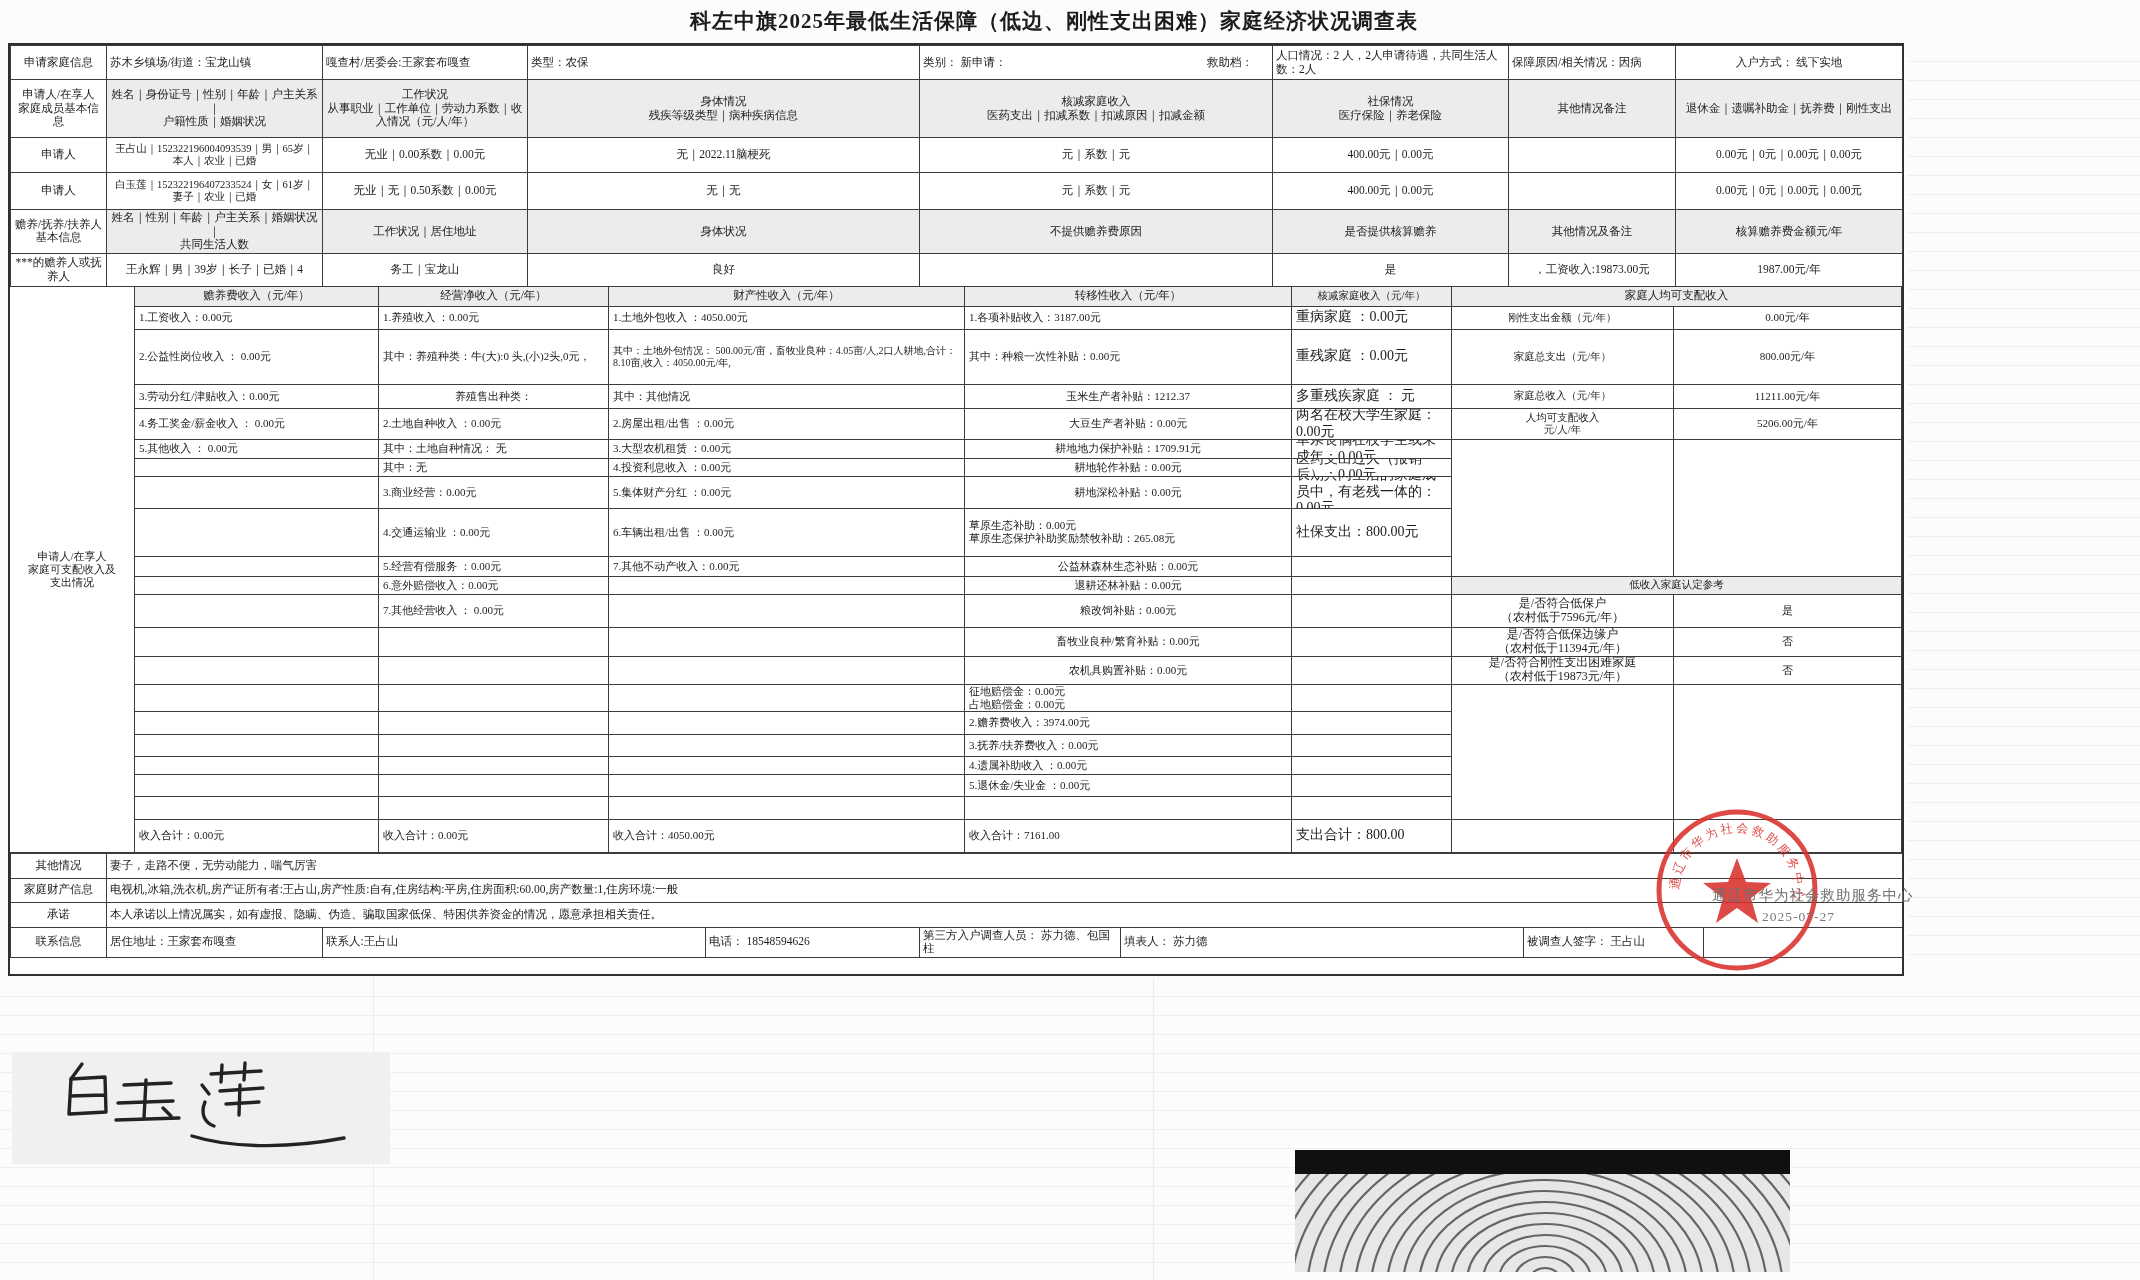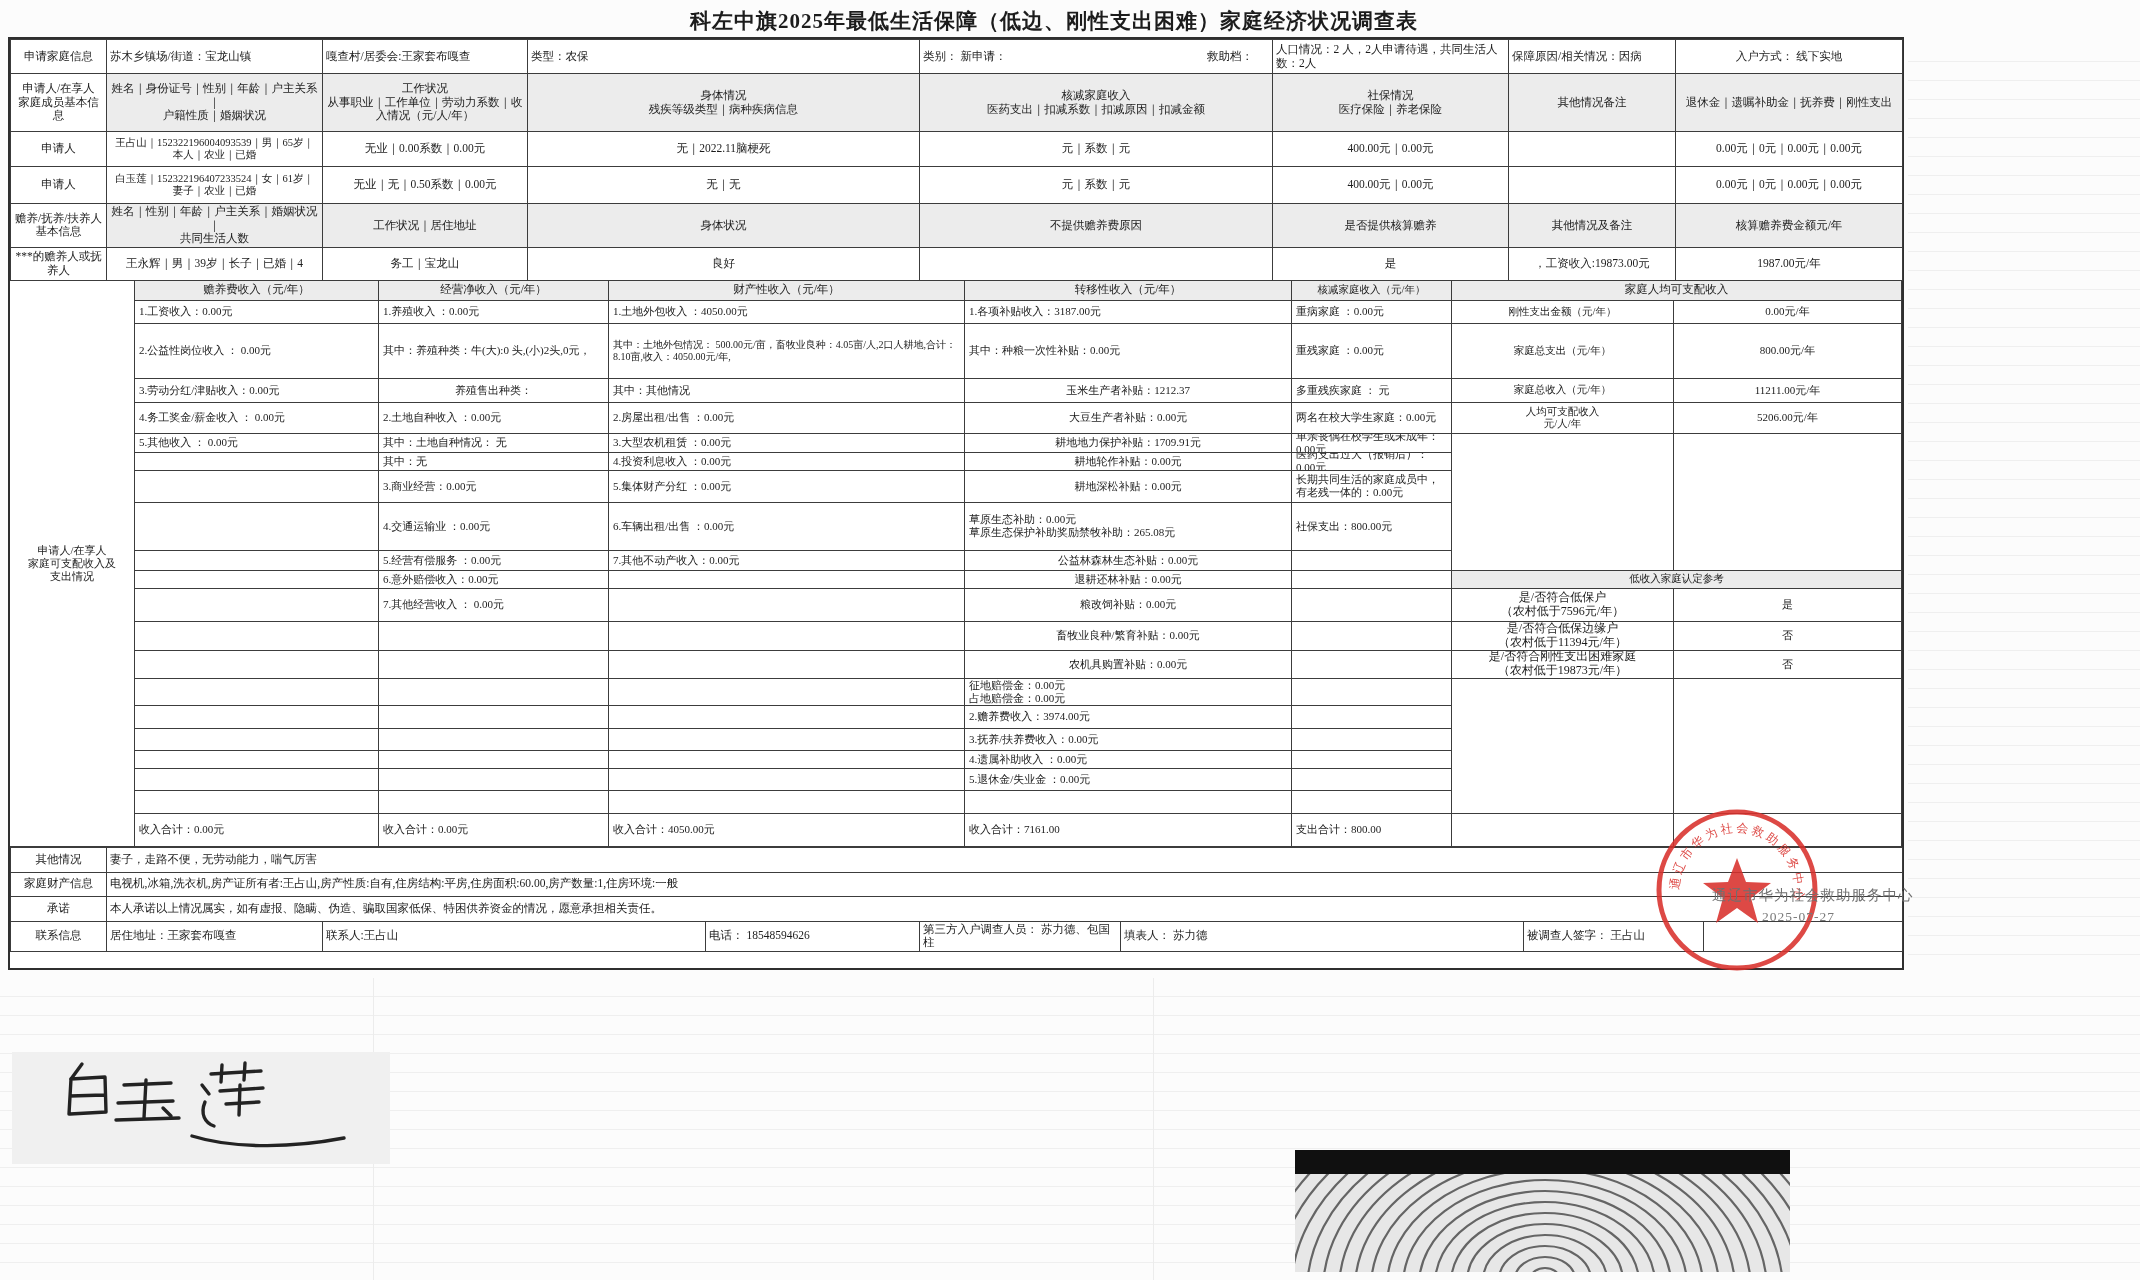--- a/index.html
+++ b/index.html
@@ -2,34 +2,34 @@
 <html><head>
 <meta charset="utf-8">
 <style>
   *{box-sizing:border-box;margin:0;padding:0}
   html,body{background:#ffffff}
   #page{position:relative;width:2140px;height:1280px;background:#fcfcfc;overflow:hidden;
         font-family:"Liberation Serif","DejaVu Serif",serif;color:#1c1c1c}
   .gridlines{position:absolute;background:repeating-linear-gradient(to bottom,transparent 0,transparent 18px,#efefef 18px,#efefef 19px)}
   .vline{position:absolute;width:1px;background:#ececec}
   #title{position:absolute;left:8px;top:7px;width:2092px;text-align:center;font-size:21px;font-weight:bold;letter-spacing:1px}
-  #form{position:absolute;left:8px;top:37px;width:1896px;height:933px;border:2px solid #2f2f2f;background:#fff}
+  #form{position:absolute;left:8px;top:43px;width:1896px;height:933px;border:2px solid #2f2f2f;background:#fff}
   table.t{border-collapse:collapse;table-layout:fixed;width:1892px}
   td{border:1px solid #3c3c3c;padding:1px 3px;overflow:hidden;white-space:pre-line;font-size:11.5px;vertical-align:middle;line-height:1.18}
   .c{text-align:center}
   .h{background:#ececec;text-align:center}
   .sm{font-size:10.5px}
   .sb{display:flex;justify-content:space-between;padding-right:16px}
   #income{display:flex;width:1892px;height:566px}
   .col{display:flex;flex-direction:column}
   .ic{border-right:1px solid #3c3c3c;border-bottom:1px solid #3c3c3c;display:flex;align-items:center;
       padding:0 4px;font-size:11px;overflow:hidden;white-space:pre-line;line-height:1.18}
   .hd{background:#ececec;justify-content:center;text-align:center;font-size:11.5px}
   .ctr{justify-content:center;text-align:center}
-  .s{font-size:11px}
+  .s{font-size:14px}
   .row2{display:flex}
   .pl{width:222px;border-right:1px solid #3c3c3c;border-bottom:1px solid #3c3c3c;display:flex;align-items:center;justify-content:center;text-align:center;font-size:10.5px;overflow:hidden;white-space:pre-line;line-height:1.15}
   .pv{flex:1;border-right:1px solid #3c3c3c;border-bottom:1px solid #3c3c3c;display:flex;align-items:center;justify-content:center;font-size:11px;overflow:hidden}
   .s9{font-size:12px}
   #stamp{position:absolute;left:1630px;top:798px;z-index:5;opacity:.88}
   #stamp-side{position:absolute;left:1712px;top:886px;z-index:6;font-size:14.5px;color:#6f6f6f;letter-spacing:1px}
   #stamp-date{position:absolute;left:1762px;top:909px;z-index:6;font-size:13.5px;color:#7a7a7a;letter-spacing:1px}
   #sign-band{position:absolute;left:12px;top:1052px;width:378px;height:112px;background:#f0f0f0;z-index:4}
   #fingerprint{position:absolute;left:1295px;top:1150px;z-index:4}
 </style>

